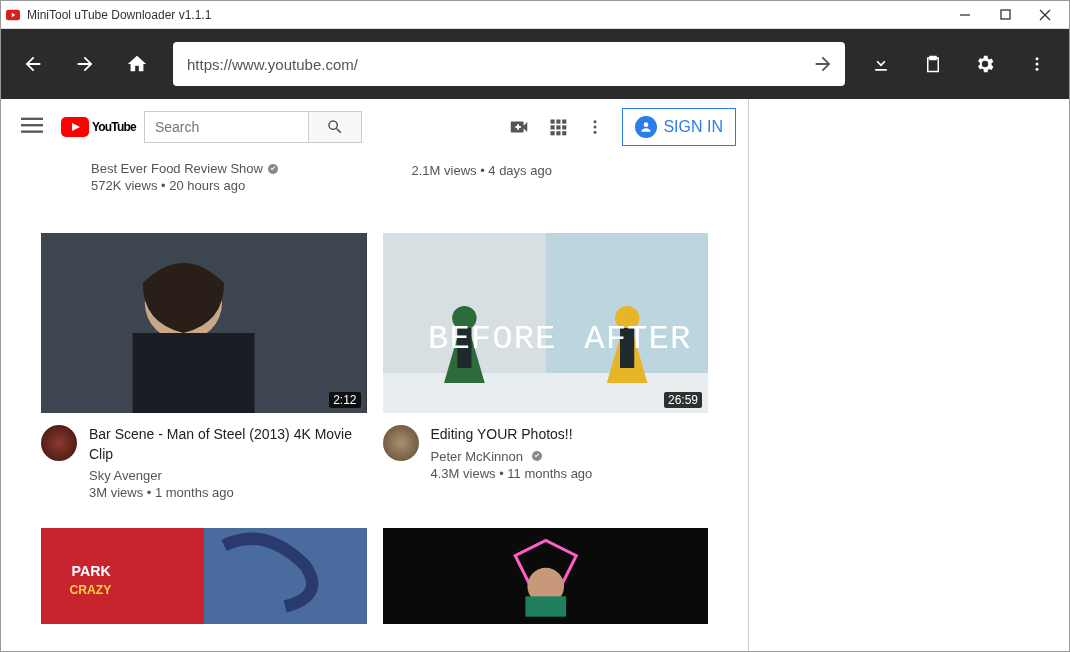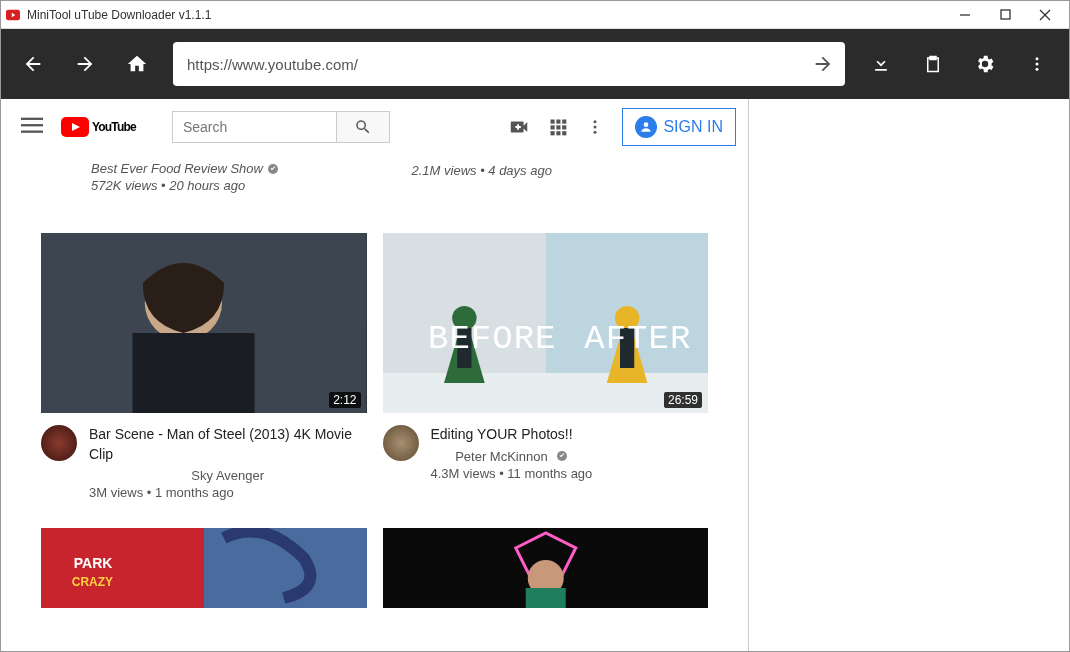--- a/index.html
+++ b/index.html
@@ -14,44 +14,44 @@
 .url-bar { flex: 1; margin: 0 8px; height: 44px; background: #fff; border-radius: 4px; display: flex; align-items: center; padding: 0 6px 0 14px; }
 .url-input { flex: 1; border: none; outline: none; font-size: 15px; color: #555; background: transparent; padding: 10px 0; height:100%;}
 .url-go { width: 32px; height: 32px; display: flex; align-items: center; justify-content: center; cursor: pointer; }
 .content-wrap { display: flex; height: calc(652px - 28px - 70px); }
 .yt-pane { width: 748px; height: 100%; border-right: 1px solid #ccc; position: relative; overflow: hidden; }
 .side-pane { flex: 1; background: #fff; }
 .yt-header { position: absolute; top: 0; left: 0; right: 0; height: 56px; background: #fff; display: flex; align-items: center; padding: 0 12px; z-index: 10; }
 .burger { padding: 8px; cursor: pointer; }
 .yt-logo { display: flex; align-items: center; margin-left: 10px; cursor: pointer; }
 .yt-logo-text { font-weight: bold; font-size: 12px; margin-left: 3px; letter-spacing: -0.8px; font-family: Arial, sans-serif;}
-.yt-search-wrap { display: flex; margin-left: 36px; }
+.yt-search-wrap { display: flex; margin-left: 8px; }
 .yt-search { width: 164px; height: 32px; border: 1px solid #ccc; padding: 0 10px; font-size: 14px; outline: none; border-right:none;}
 .yt-search-btn { width: 54px; height: 32px; background: #f8f8f8; border: 1px solid #ccc; cursor: pointer; display: flex; align-items: center; justify-content: center; }
 .yt-actions { margin-left: auto; display: flex; align-items: center; gap: 18px; }
 .yt-act { cursor: pointer; display: flex; align-items: center; justify-content: center; }
 .signin-btn { display: flex; align-items: center; gap: 6px; border: 1px solid #2b7de9; color: #2b7de9; padding: 7px 12px; font-size: 16px; font-weight: 500; cursor: pointer; }
 .signin-btn .person { width: 22px; height: 22px; background: #2b7de9; border-radius: 50%; display: flex; align-items: center; justify-content: center; color:#fff;}
 .yt-body { position: absolute; top: 0; left: 0; right: 0; bottom: 0; overflow-y: auto; padding-top: 56px; }
 .video-grid { padding: 0 40px 20px 40px; }
 .prev-row { display: flex; gap: 16px; padding-top: 6px; margin-bottom: 40px; }
-.prev-item { flex: 1; font-style: italic; }
+.prev-item { flex: 1; }
 .channel-row { display: flex; align-items: center; font-size: 13px; color: #555; gap: 4px;}
 .meta-row { font-size: 13px; color: #555; margin-top: 2px; }
 .row { display: flex; gap: 16px; margin-bottom: 28px; }
 .card { flex: 1; }
 .thumb { width: 100%; height: 180px; background: #555; position: relative; display: flex; align-items: center; justify-content: center; overflow: hidden; cursor: pointer; }
 .duration { position: absolute; bottom: 5px; right: 6px; background: rgba(0,0,0,0.8); color: #fff; font-size: 12px; padding: 1px 4px; font-weight: 500; border-radius:2px;}
 .overlay-text { position: absolute; color: #fff; font-size: 34px; font-family: Liberation Mono, monospace; letter-spacing: 1px; margin-top: 32px; }
 .card-info { display: flex; margin-top: 12px; gap: 12px; }
 .avatar { width: 36px; height: 36px; border-radius: 50%; background: #888; flex-shrink: 0; cursor: pointer; }
 .title { font-size: 14px; color: #222; line-height: 1.4; }
-.channel { font-size: 13px; color: #555; margin-top: 4px; display:flex; align-items:center; gap:8px;justify-content:center;}
+.channel { font-size: 13px; color: #555; margin-top: 4px; display:flex; align-items:center; gap:8px;}
 .meta { font-size: 13px; color: #555; margin-top: 2px; }
-.thumb-row2 .thumb { height: 80px; }
+.thumb-row2 .thumb { height: 96px; }
 .yt-body::-webkit-scrollbar { width: 16px; }
 .yt-body::-webkit-scrollbar-track { background: #f1f1f1; }
 .yt-body::-webkit-scrollbar-thumb { background: #c1c1c1; }
 .yt-body::-webkit-scrollbar-button { display:block; height:16px; background:#f1f1f1;}
 .verified { width:12px; height:12px; fill:#888;}
 </style>
 </head>
 <body>
 
 <div class="titlebar">

